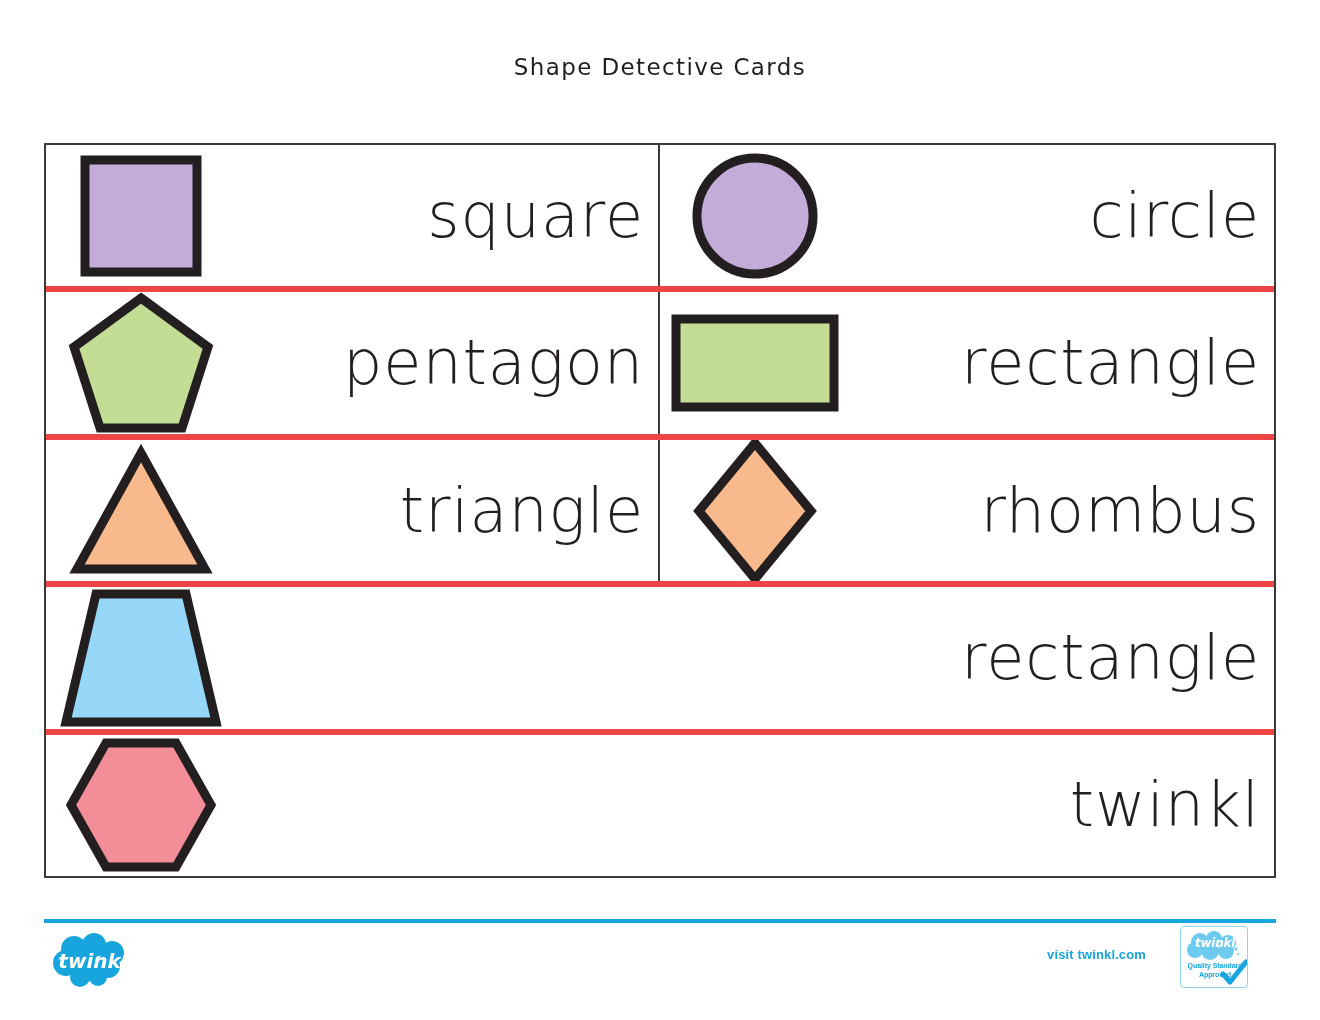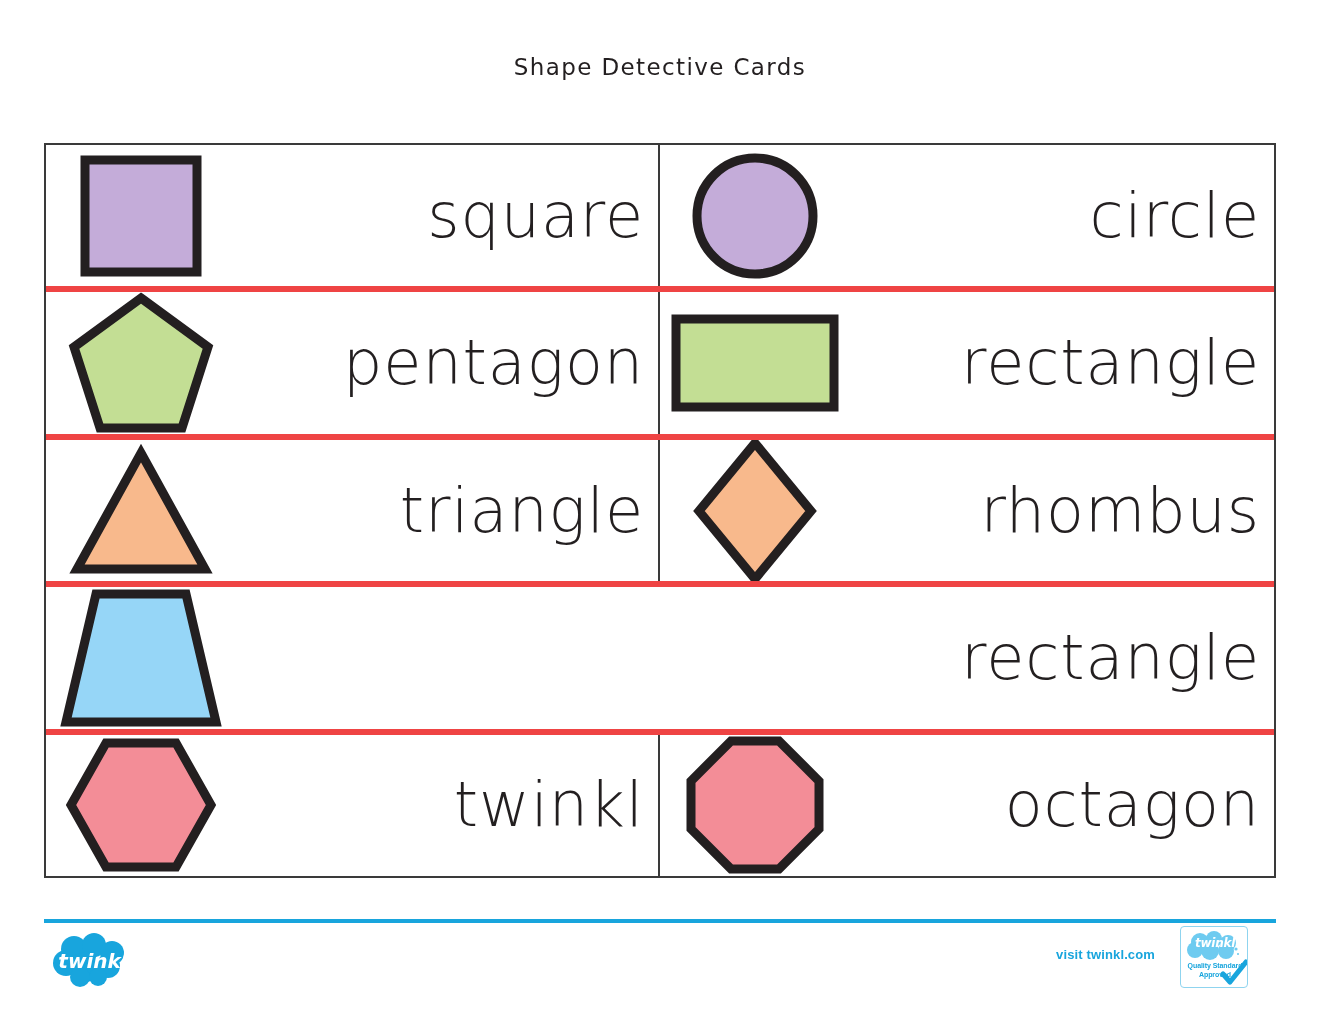--- a/index.html
+++ b/index.html
@@ -101,21 +101,21 @@
   }
   .twinkl-logo {
     position: absolute;
     left: 6px;
     top: 8px;
     width: 86px;
     height: 56px;
   }
   .visit-link {
     position: absolute;
-    right: 121px;
+    right: 130px;
     top: 22px;
     font-size: 13px;
     font-weight: bold;
     color: #18a5dd;
     letter-spacing: 0.01em;
     white-space: nowrap;
   }
   .quality-badge {
     position: absolute;
     right: 28px;
@@ -251,28 +251,20 @@
   </div>
 
   <div class="card-row">
     <div class="card-cell">
       <div class="shape-slot">
         <svg width="156" height="140" viewBox="0 0 156 140" aria-hidden="true">
           <polygon points="43,8 113,8 148,70 113,132 43,132 8,70" fill="#F38D97" stroke="#231f20" stroke-width="9" stroke-linejoin="miter"></polygon>
         </svg>
       </div>
       <div class="shape-label">twinkl</div>
-    </div>
-    <div class="card-cell">
-      <div class="shape-slot">
-        <svg width="144" height="144" viewBox="0 0 144 144" aria-hidden="true">
-          <polygon points="48,8 96,8 136,48 136,96 96,136 48,136 8,96 8,48" fill="#F38D97" stroke="#231f20" stroke-width="9" stroke-linejoin="miter"></polygon>
-        </svg>
-      </div>
-      <div class="shape-label">octagon</div>
     </div>
   </div>
 
 </div>
 
 <div class="footer-rule"></div>
 
 <div class="footer">
 
   <div class="twinkl-logo">

